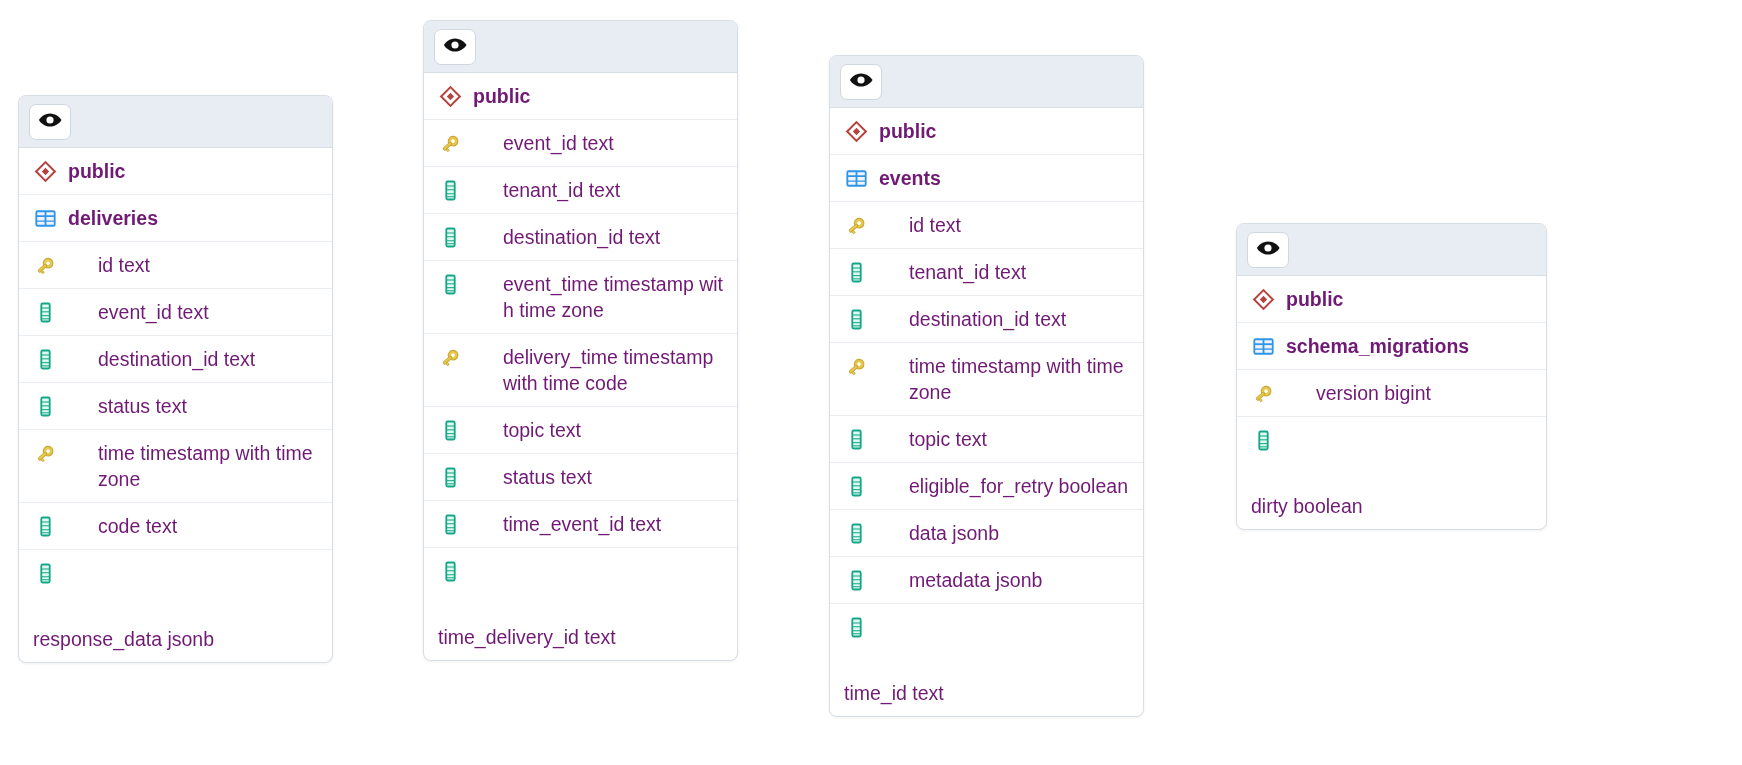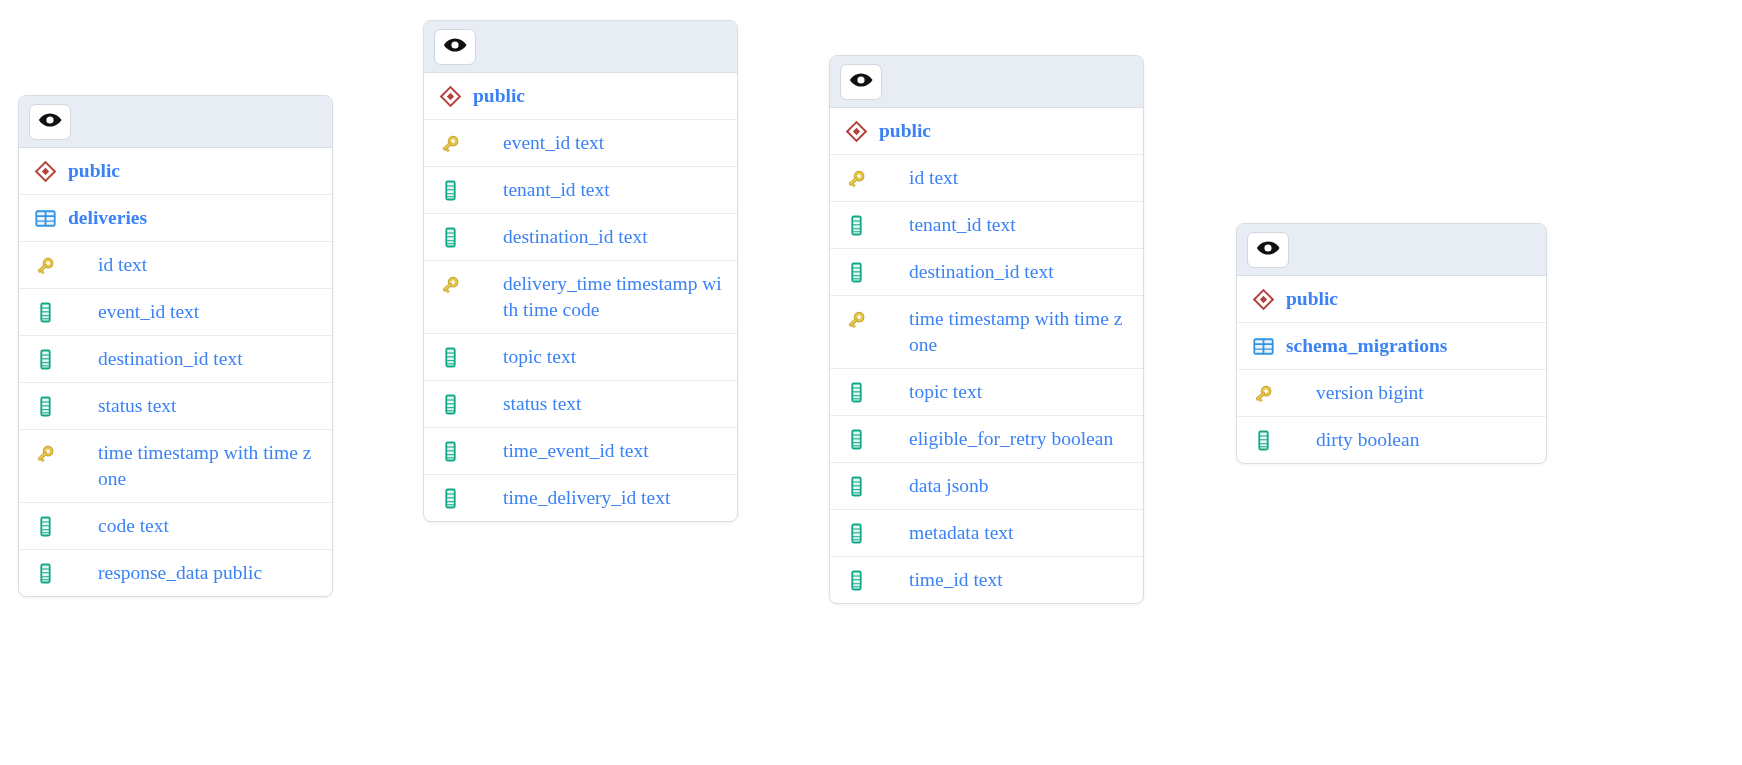--- a/index.html
+++ b/index.html
@@ -42,38 +42,37 @@
     cursor: pointer;
   }
   .row {
     display: flex;
     align-items: flex-start;
     border-bottom: 1px solid #e9edf2;
     padding: 10px 12px 10px 14px;
     min-height: 45px;
     gap: 11px;
   }
-  .row:last-child { border-bottom: none; }
+  .row:last-child { border-bottom: none; flex-direction: column; }
   .row-icon {
     flex: 0 0 auto;
     width: 24px;
     height: 24px;
     display: flex;
     align-items: center;
     justify-content: center;
     margin-top: 1px;
   }
   .row-label {
     font-size: 19.5px;
     line-height: 26px;
-    color: #3b82f6;
+    color: #701a75;
     word-break: break-all;
     overflow-wrap: anywhere;
     white-space: normal;
-    font-family: Liberation Serif, serif;
   }
   .row.schema-row .row-label,
   .row.table-row .row-label { font-weight: bold; }
   .row.schema-row, .row.table-row { align-items: center; }
   .row.column-row { align-items: flex-start; gap: 41px; }
 </style>
 </head>
 <body>
 
 <div id="canvas">
@@ -184,21 +183,21 @@
       <div class="row column-row">
         <span class="row-icon">
           <svg width="23" height="23" viewBox="0 0 24 24">
             <rect x="7.6" y="2.6" width="8.8" height="18.8" rx="1.5" fill="#e3f7f1" stroke="#12a887" stroke-width="1.9"></rect>
             <line x1="7.6" y1="7.3" x2="16.4" y2="7.3" stroke="#12a887" stroke-width="1.1"></line>
             <line x1="7.6" y1="11.3" x2="16.4" y2="11.3" stroke="#12a887" stroke-width="1.1"></line>
             <line x1="7.6" y1="15.3" x2="16.4" y2="15.3" stroke="#12a887" stroke-width="1.1"></line>
             <line x1="7.6" y1="18.6" x2="16.4" y2="18.6" stroke="#12a887" stroke-width="1.1"></line>
           </svg>
         </span>
-        <span class="row-label">response_data public</span>
+        <span class="row-label">response_data jsonb</span>
       </div>
     </div>
     <div class="table-card" style="left: 423px; top: 20px; width: 315px;">
       <div class="card-header">
         <div class="eye-btn">
           <span><svg width="26" height="26" viewBox="0 0 26 26">
               <path d="M13 6.4C7.6 6.4 3.3 10.2 1.9 13c1.4 2.8 5.7 6.6 11.1 6.6S23.1 15.8 24.5 13C23.1 10.2 18.4 6.4 13 6.4z" fill="#111111"></path>
               <circle cx="13" cy="13" r="3.6" fill="#ffffff"></circle>
               <circle cx="13" cy="13" r="0" fill="#111111"></circle>
             </svg></span>
@@ -246,20 +245,32 @@
             <line x1="7.6" y1="11.3" x2="16.4" y2="11.3" stroke="#12a887" stroke-width="1.1"></line>
             <line x1="7.6" y1="15.3" x2="16.4" y2="15.3" stroke="#12a887" stroke-width="1.1"></line>
             <line x1="7.6" y1="18.6" x2="16.4" y2="18.6" stroke="#12a887" stroke-width="1.1"></line>
           </svg>
         </span>
         <span class="row-label">destination_id text</span>
       </div>
       <div class="row column-row">
         <span class="row-icon">
           <svg width="23" height="23" viewBox="0 0 24 24">
+            <rect x="7.6" y="2.6" width="8.8" height="18.8" rx="1.5" fill="#e3f7f1" stroke="#12a887" stroke-width="1.9"></rect>
+            <line x1="7.6" y1="7.3" x2="16.4" y2="7.3" stroke="#12a887" stroke-width="1.1"></line>
+            <line x1="7.6" y1="11.3" x2="16.4" y2="11.3" stroke="#12a887" stroke-width="1.1"></line>
+            <line x1="7.6" y1="15.3" x2="16.4" y2="15.3" stroke="#12a887" stroke-width="1.1"></line>
+            <line x1="7.6" y1="18.6" x2="16.4" y2="18.6" stroke="#12a887" stroke-width="1.1"></line>
+          </svg>
+        </span>
+        <span class="row-label">event_time timestamp with time zone</span>
+      </div>
+      <div class="row column-row">
+        <span class="row-icon">
+          <svg width="23" height="23" viewBox="0 0 24 24">
             <g transform="rotate(-42 12 12)">
               <circle cx="15.6" cy="12" r="5.0" fill="#e8c84a" stroke="#c9a93a" stroke-width="1.2"></circle>
               <circle cx="15.6" cy="12" r="1.9" fill="#ffffff"></circle>
               <rect x="2.6" y="10.5" width="10.4" height="3.0" rx="1.1" fill="#e8c84a" stroke="#c9a93a" stroke-width="1.0"></rect>
               <rect x="4.0" y="13.2" width="2.3" height="3.4" rx="0.9" fill="#e8c84a" stroke="#c9a93a" stroke-width="0.9"></rect>
             </g>
           </svg>
         </span>
         <span class="row-label">delivery_time timestamp with time code</span>
       </div>
@@ -324,20 +335,31 @@
       </div>
       <div class="row schema-row">
         <span class="row-icon">
           <svg width="23" height="23" viewBox="0 0 24 24">
             <path d="M12 2.2 L21.8 12 L12 21.8 L2.2 12 Z" fill="none" stroke="#b5443f" stroke-width="2.1"></path>
             <path d="M12 8.2 L15.8 12 L12 15.8 L8.2 12 Z" fill="#b5443f"></path>
           </svg>
         </span>
         <span class="row-label">public</span>
       </div>
+      <div class="row table-row">
+        <span class="row-icon">
+          <svg width="23" height="23" viewBox="0 0 24 24">
+            <rect x="2.4" y="4.4" width="19.2" height="15.2" rx="1.4" fill="#f0f4f8" stroke="#2f95e8" stroke-width="1.9"></rect>
+            <line x1="2.4" y1="9.6" x2="21.6" y2="9.6" stroke="#2f95e8" stroke-width="1.9"></line>
+            <line x1="12" y1="4.4" x2="12" y2="19.6" stroke="#2f95e8" stroke-width="1.9"></line>
+            <line x1="2.4" y1="14.7" x2="21.6" y2="14.7" stroke="#2f95e8" stroke-width="1.4"></line>
+          </svg>
+        </span>
+        <span class="row-label">events</span>
+      </div>
       <div class="row column-row">
         <span class="row-icon">
           <svg width="23" height="23" viewBox="0 0 24 24">
             <g transform="rotate(-42 12 12)">
               <circle cx="15.6" cy="12" r="5.0" fill="#e8c84a" stroke="#c9a93a" stroke-width="1.2"></circle>
               <circle cx="15.6" cy="12" r="1.9" fill="#ffffff"></circle>
               <rect x="2.6" y="10.5" width="10.4" height="3.0" rx="1.1" fill="#e8c84a" stroke="#c9a93a" stroke-width="1.0"></rect>
               <rect x="4.0" y="13.2" width="2.3" height="3.4" rx="0.9" fill="#e8c84a" stroke="#c9a93a" stroke-width="0.9"></rect>
             </g>
           </svg>
@@ -420,21 +442,21 @@
       <div class="row column-row">
         <span class="row-icon">
           <svg width="23" height="23" viewBox="0 0 24 24">
             <rect x="7.6" y="2.6" width="8.8" height="18.8" rx="1.5" fill="#e3f7f1" stroke="#12a887" stroke-width="1.9"></rect>
             <line x1="7.6" y1="7.3" x2="16.4" y2="7.3" stroke="#12a887" stroke-width="1.1"></line>
             <line x1="7.6" y1="11.3" x2="16.4" y2="11.3" stroke="#12a887" stroke-width="1.1"></line>
             <line x1="7.6" y1="15.3" x2="16.4" y2="15.3" stroke="#12a887" stroke-width="1.1"></line>
             <line x1="7.6" y1="18.6" x2="16.4" y2="18.6" stroke="#12a887" stroke-width="1.1"></line>
           </svg>
         </span>
-        <span class="row-label">metadata text</span>
+        <span class="row-label">metadata jsonb</span>
       </div>
       <div class="row column-row">
         <span class="row-icon">
           <svg width="23" height="23" viewBox="0 0 24 24">
             <rect x="7.6" y="2.6" width="8.8" height="18.8" rx="1.5" fill="#e3f7f1" stroke="#12a887" stroke-width="1.9"></rect>
             <line x1="7.6" y1="7.3" x2="16.4" y2="7.3" stroke="#12a887" stroke-width="1.1"></line>
             <line x1="7.6" y1="11.3" x2="16.4" y2="11.3" stroke="#12a887" stroke-width="1.1"></line>
             <line x1="7.6" y1="15.3" x2="16.4" y2="15.3" stroke="#12a887" stroke-width="1.1"></line>
             <line x1="7.6" y1="18.6" x2="16.4" y2="18.6" stroke="#12a887" stroke-width="1.1"></line>
           </svg>

